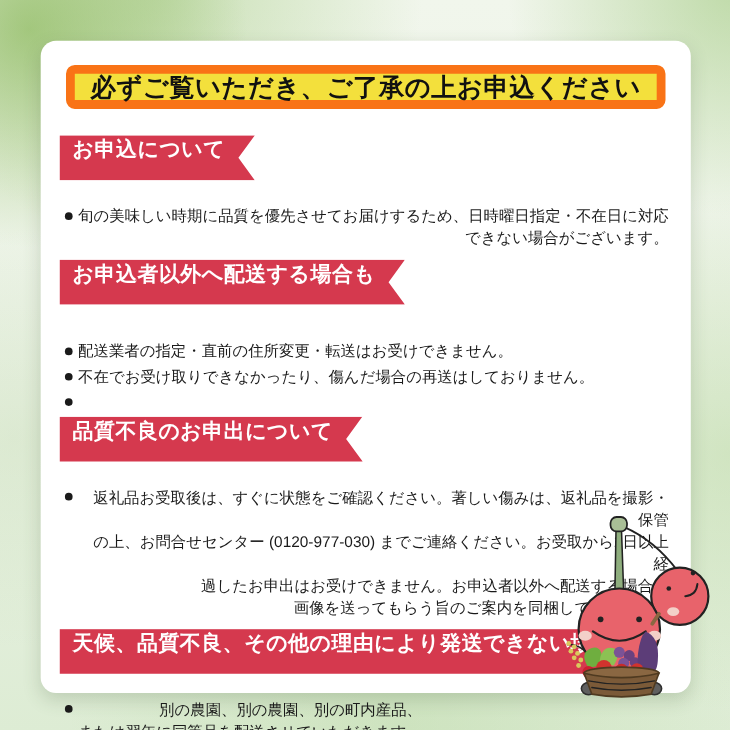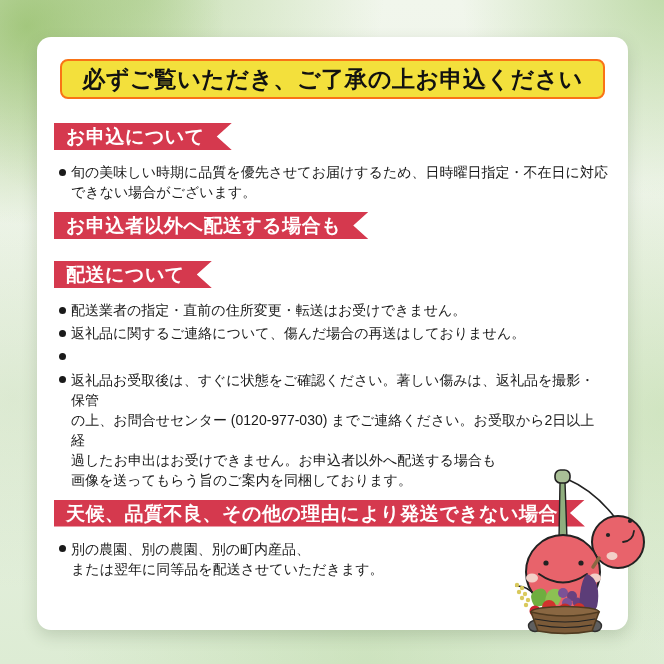--- a/index.html
+++ b/index.html
@@ -30,40 +30,40 @@
   .card{
     position:absolute; left:37px; top:37px; width:591px; height:593px;
     background:var(--card-white);
     border-radius:14px;
     box-shadow:0 6px 16px rgba(60,85,50,.20);
     padding:22px 20px 20px 20px;
   }
   .banner{
     height:40px; margin:0 3px 24px 3px;
     background:var(--banner-yellow);
-    border:2px solid #f97316;
+    border:8px solid #f97316;
     border-radius:8px;
     display:flex; align-items:center; justify-content:center;
   }
   .banner span{
     font-size:23px; font-weight:bold; letter-spacing:.5px; color:#111;
     line-height:1;
   }
   .sec{margin-bottom:10px;}
   .ribbon{
     display:inline-block; width:fit-content;
     background:var(--ribbon-red);
     color:#fff;
-    height:27px; line-height:27px;
+    height:41px; line-height:27px;
     padding:0 27px 0 12px;
-    margin-bottom:12px; margin-left:-3px;
+    margin-bottom:22px; margin-left:-3px;
     clip-path:polygon(0 0,100% 0,calc(100% - 15px) 50%,100% 100%,0 100%);
     font-size:19px; font-weight:bold; letter-spacing:.5px;
   }
-  ul.items{list-style:none;}
+  ul.items{list-style:none;text-align:right;}
   .item{display:flex; margin-bottom:3px;}
   .dot{
     flex:none; width:7px; height:7px; border-radius:50%;
     background:#1a1a1a; margin:6.5px 5px 0 2px;
   }
   .txt{
     font-size:14px; font-weight:500; line-height:20px;
     white-space:pre-line; letter-spacing:0;
   }
   .mascot{position:absolute; left:475px; top:435px; width:190px; height:230px;}
@@ -92,41 +92,41 @@
 </ul>
   </section>
 
   <section class="sec">
     <div class="ribbon">
       <span class="ribbon-label">お申込者以外へ配送する場合も</span>
     </div>
   </section>
 
   <section class="sec">
-    <div class="ribbon">
-      <span class="ribbon-label">配送について</span>
-    </div>
     <ul class="items">
   <li class="item">
     <span class="dot"></span>
     <span class="txt">配送業者の指定・直前の住所変更・転送はお受けできません。</span>
   </li>
 
   <li class="item">
     <span class="dot"></span>
-    <span class="txt">返礼品に関するご連絡について、傷んだ場合の再送はしておりません。</span>
-  </li>
-
-  <li class="item">
-    <span class="dot"></span>
-  </li>
-</ul>
-  </section>
-
-  <section class="sec">
+    <span class="txt">不在でお受け取りできなかったり、傷んだ場合の再送はしておりません。</span>
+  </li>
+
+  <li class="item">
+    <span class="dot"></span>
+  </li>
+</ul>
+  </section>
+
+  <section class="sec">
+    <div class="ribbon">
+      <span class="ribbon-label">品質不良のお申出について</span>
+    </div>
     <ul class="items">
   <li class="item">
     <span class="dot"></span>
     <span class="txt">返礼品お受取後は、すぐに状態をご確認ください。著しい傷みは、返礼品を撮影・保管
 の上、お問合せセンター (0120-977-030) までご連絡ください。お受取から2日以上経
 過したお申出はお受けできません。お申込者以外へ配送する場合も
 画像を送ってもらう旨のご案内を同梱しております。</span>
   </li>
 </ul>
   </section>

